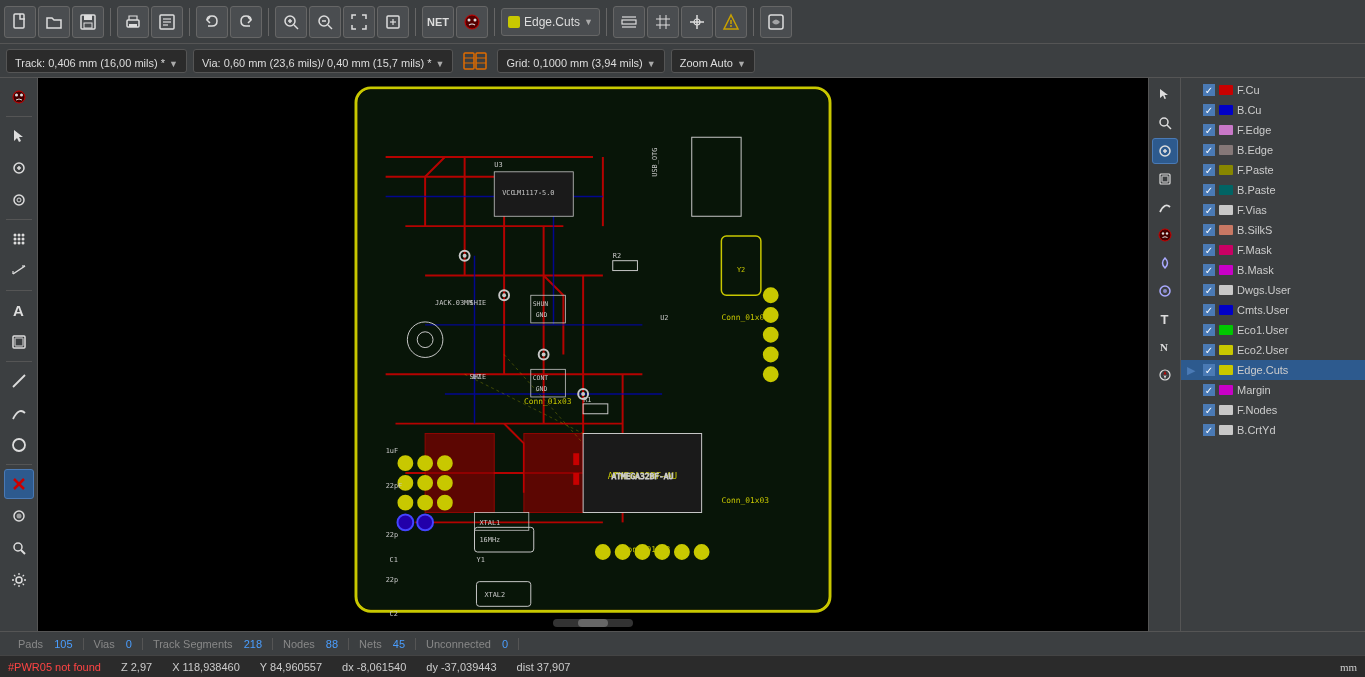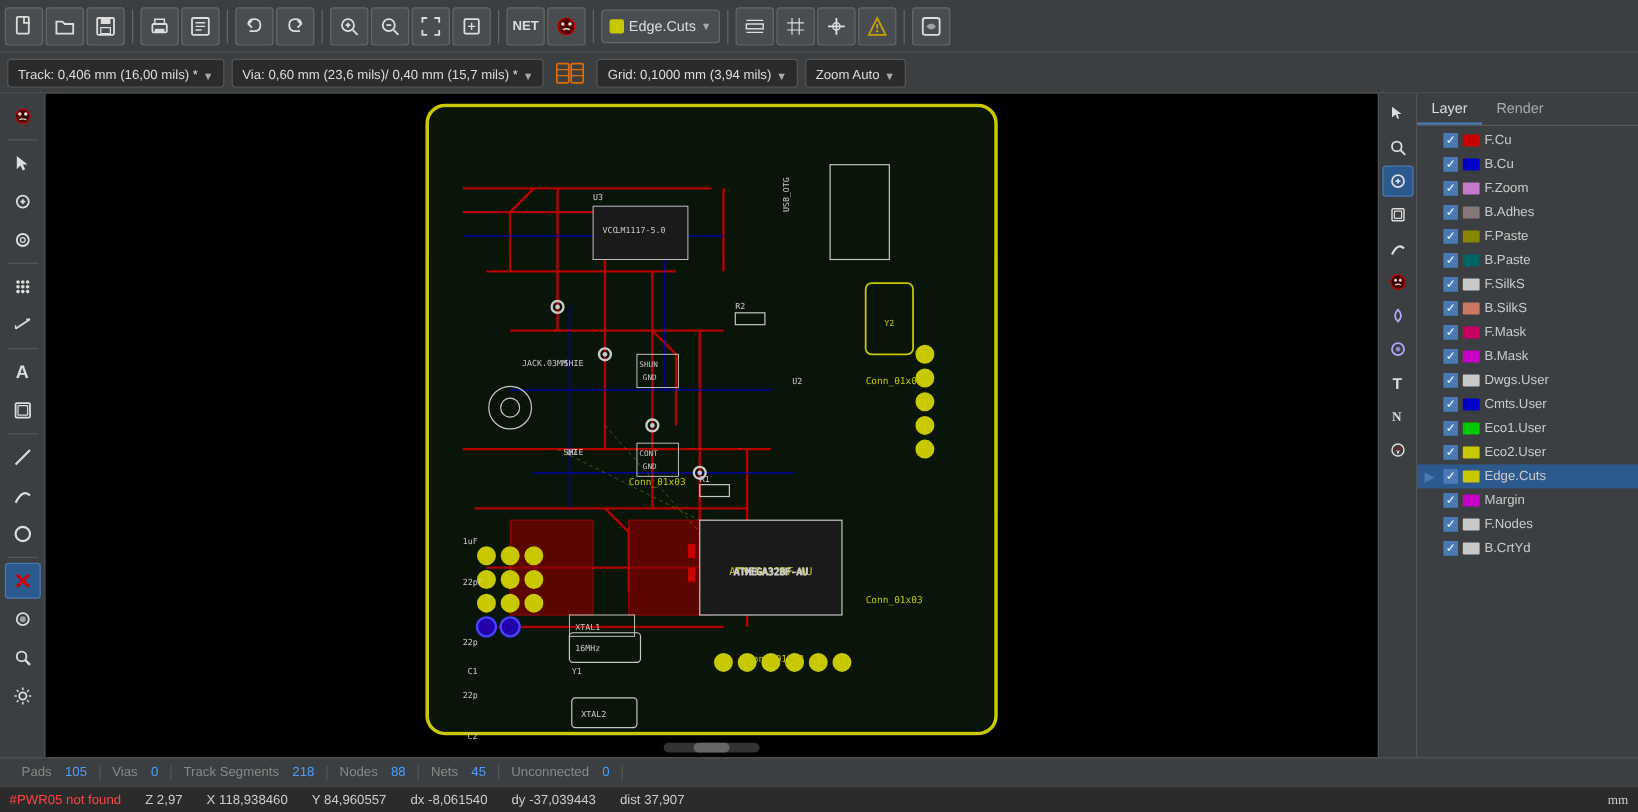--- a/index.html
+++ b/index.html
@@ -743,66 +743,62 @@
     <div class="ri-btn">
       <svg width="14" height="14" viewBox="0 0 14 14">
           <circle cx="7" cy="7" r="5" fill="none" stroke="#ddd" stroke-width="1.2"></circle>
           <polygon points="7,3 8.5,7 7,6 5.5,7" fill="#c00"></polygon>
           <polygon points="7,11 8.5,7 7,8 5.5,7" fill="#ddd"></polygon>
         </svg>
     </div>
   </div>
 
   <div id="right-panel">
-    <div id="visibles-tabs">
-      <div class="vis-tab active">Layer</div>
-      <div class="vis-tab">Render</div>
-    </div>
     <div id="layers-list">
     <div class="layer-item">
           <span class="layer-arrow" style="width: 10px;"> </span>
           <div class="layer-checkbox checked">✓</div>
           <div class="layer-color-swatch" style="background: rgb(200, 0, 0);"></div>
           <span>F.Cu</span>
         </div>
         <div class="layer-item">
           <span class="layer-arrow" style="width: 10px;"> </span>
           <div class="layer-checkbox checked">✓</div>
           <div class="layer-color-swatch" style="background: rgb(0, 0, 200);"></div>
           <span>B.Cu</span>
         </div>
         <div class="layer-item">
           <span class="layer-arrow" style="width: 10px;"> </span>
           <div class="layer-checkbox checked">✓</div>
           <div class="layer-color-swatch" style="background: rgb(200, 120, 200);"></div>
-          <span>F.Zoom</span>
+          <span>F.Edge</span>
         </div>
         <div class="layer-item">
           <span class="layer-arrow" style="width: 10px;"> </span>
           <div class="layer-checkbox checked">✓</div>
           <div class="layer-color-swatch" style="background: rgb(133, 120, 120);"></div>
-          <span>B.Adhes</span>
+          <span>B.Edge</span>
         </div>
         <div class="layer-item">
           <span class="layer-arrow" style="width: 10px;"> </span>
           <div class="layer-checkbox checked">✓</div>
           <div class="layer-color-swatch" style="background: rgb(135, 135, 0);"></div>
           <span>F.Paste</span>
         </div>
         <div class="layer-item">
           <span class="layer-arrow" style="width: 10px;"> </span>
           <div class="layer-checkbox checked">✓</div>
           <div class="layer-color-swatch" style="background: rgb(0, 100, 100);"></div>
           <span>B.Paste</span>
         </div>
         <div class="layer-item">
           <span class="layer-arrow" style="width: 10px;"> </span>
           <div class="layer-checkbox checked">✓</div>
           <div class="layer-color-swatch" style="background: rgb(200, 200, 200);"></div>
-          <span>F.SilkS</span>
+          <span>F.Vias</span>
         </div>
         <div class="layer-item">
           <span class="layer-arrow" style="width: 10px;"> </span>
           <div class="layer-checkbox checked">✓</div>
           <div class="layer-color-swatch" style="background: rgb(200, 120, 100);"></div>
           <span>B.SilkS</span>
         </div>
         <div class="layer-item">
           <span class="layer-arrow" style="width: 10px;"> </span>
           <div class="layer-checkbox checked">✓</div>

